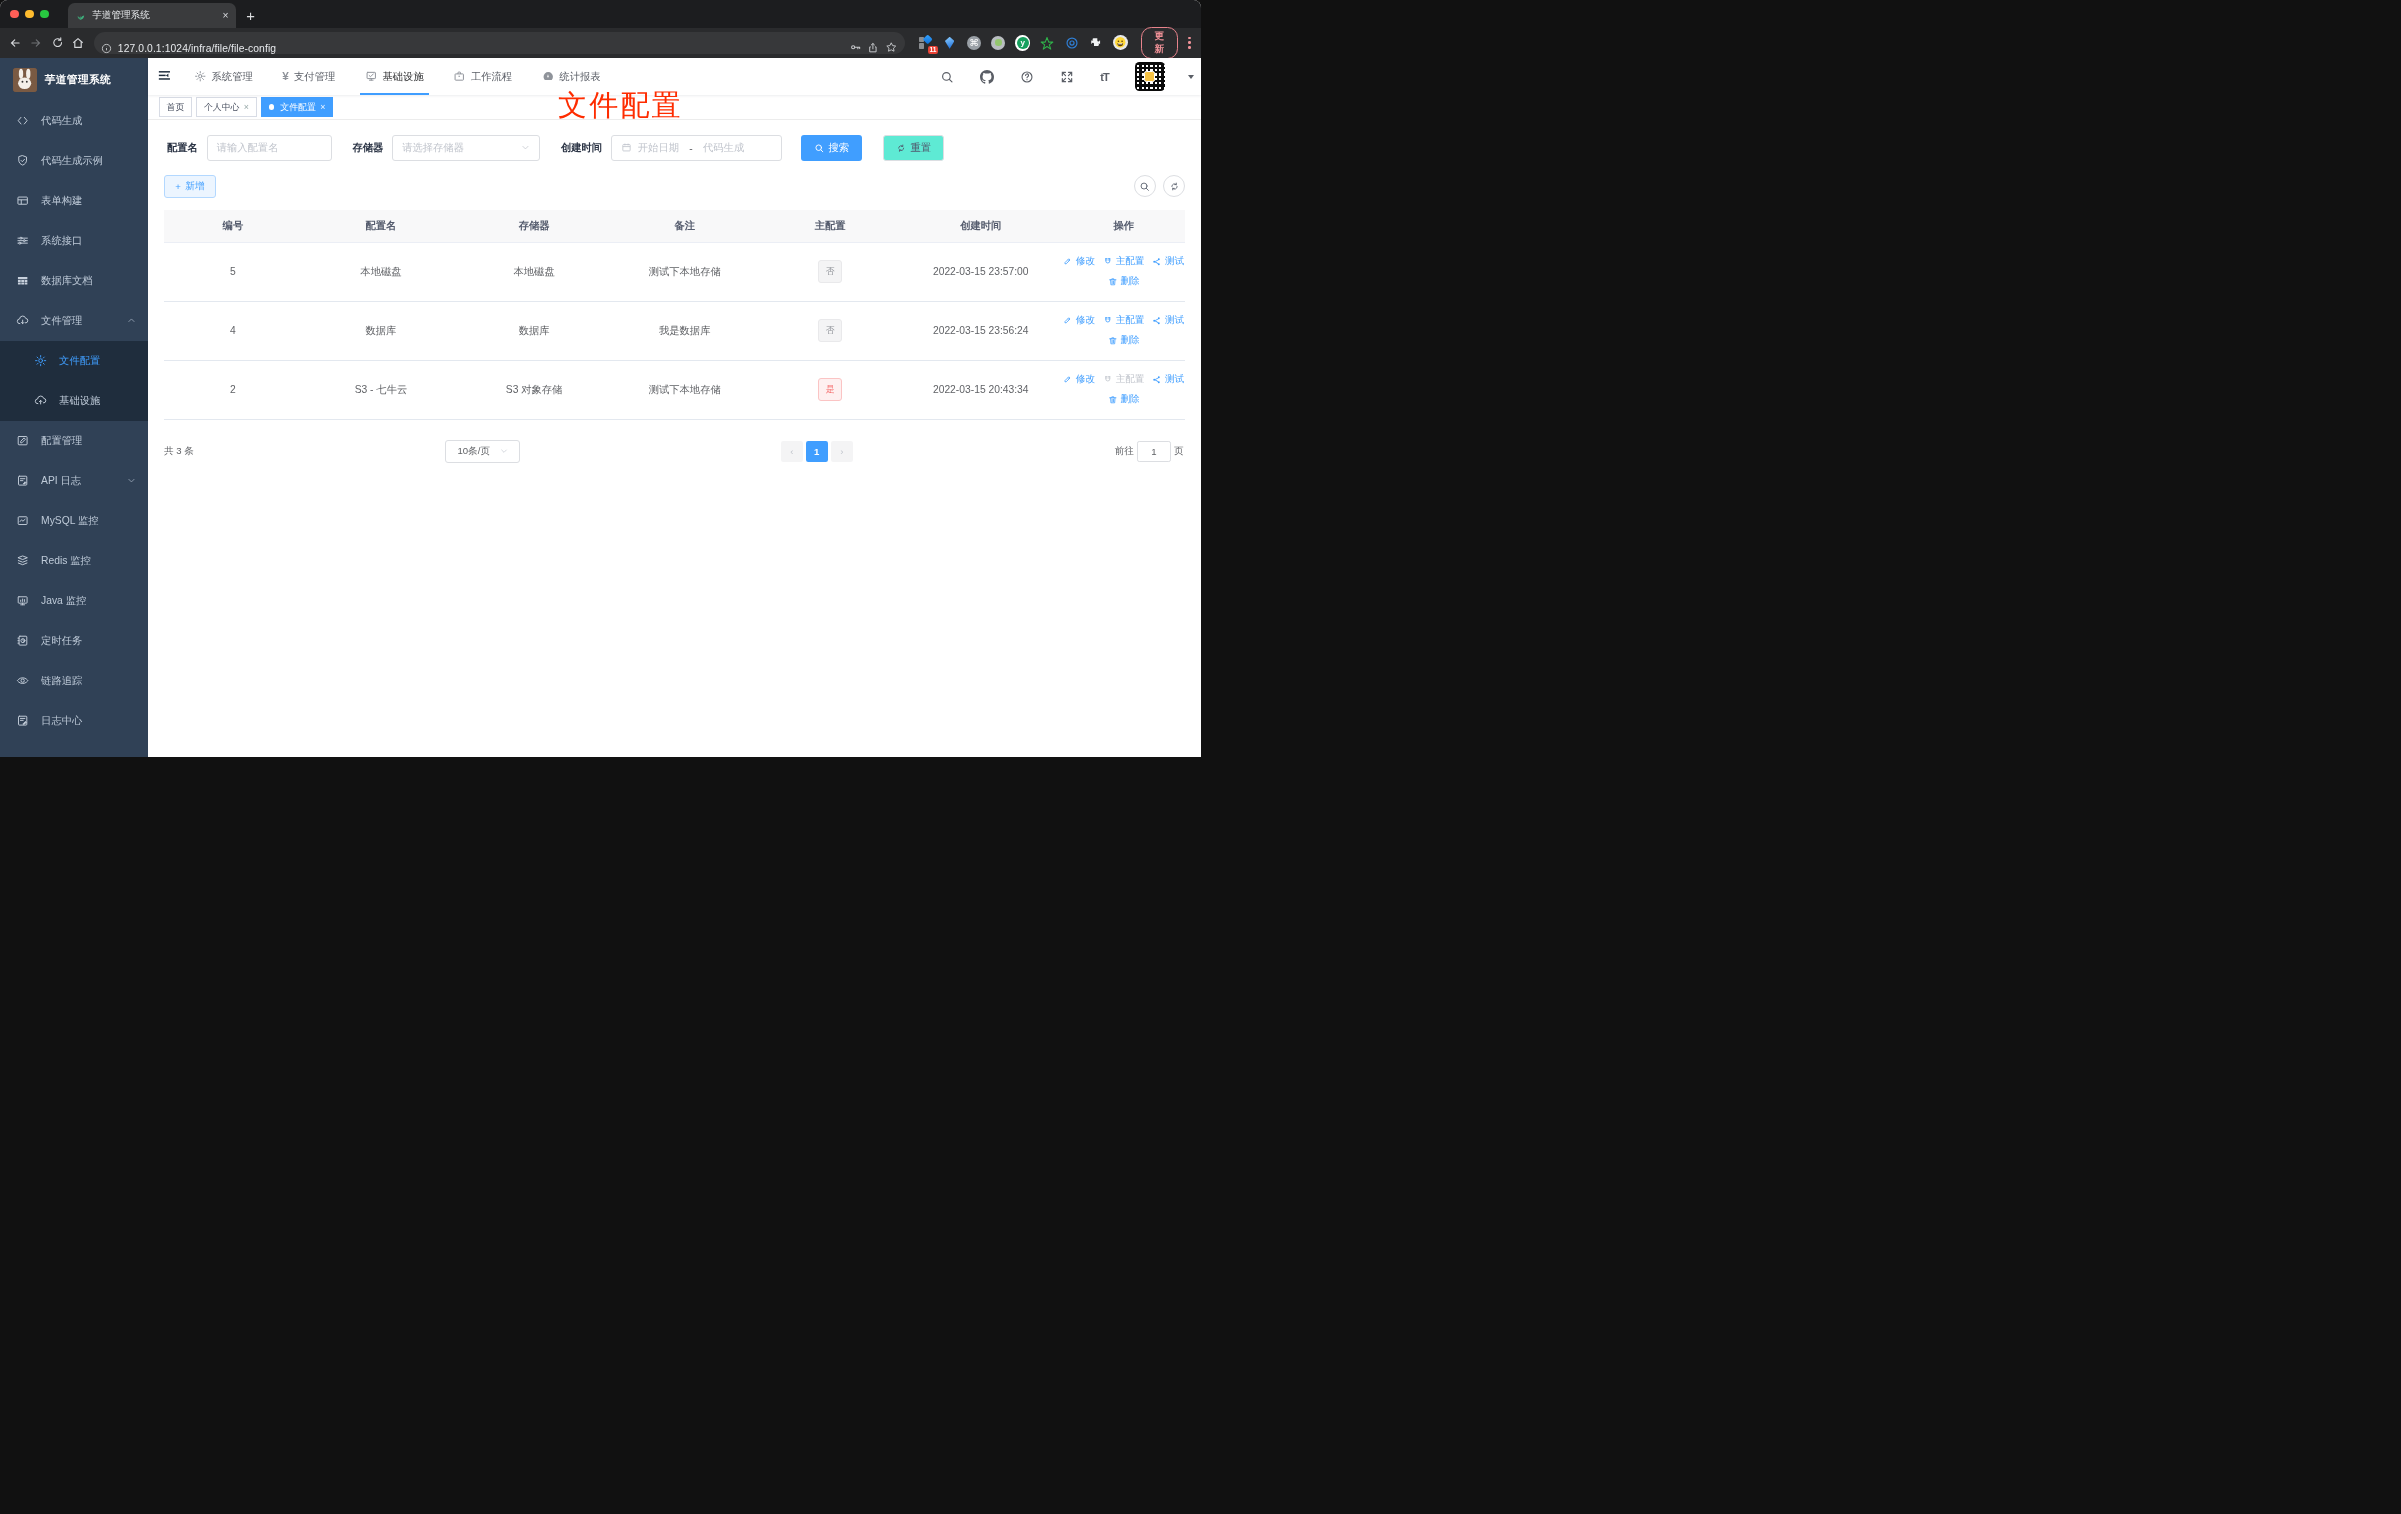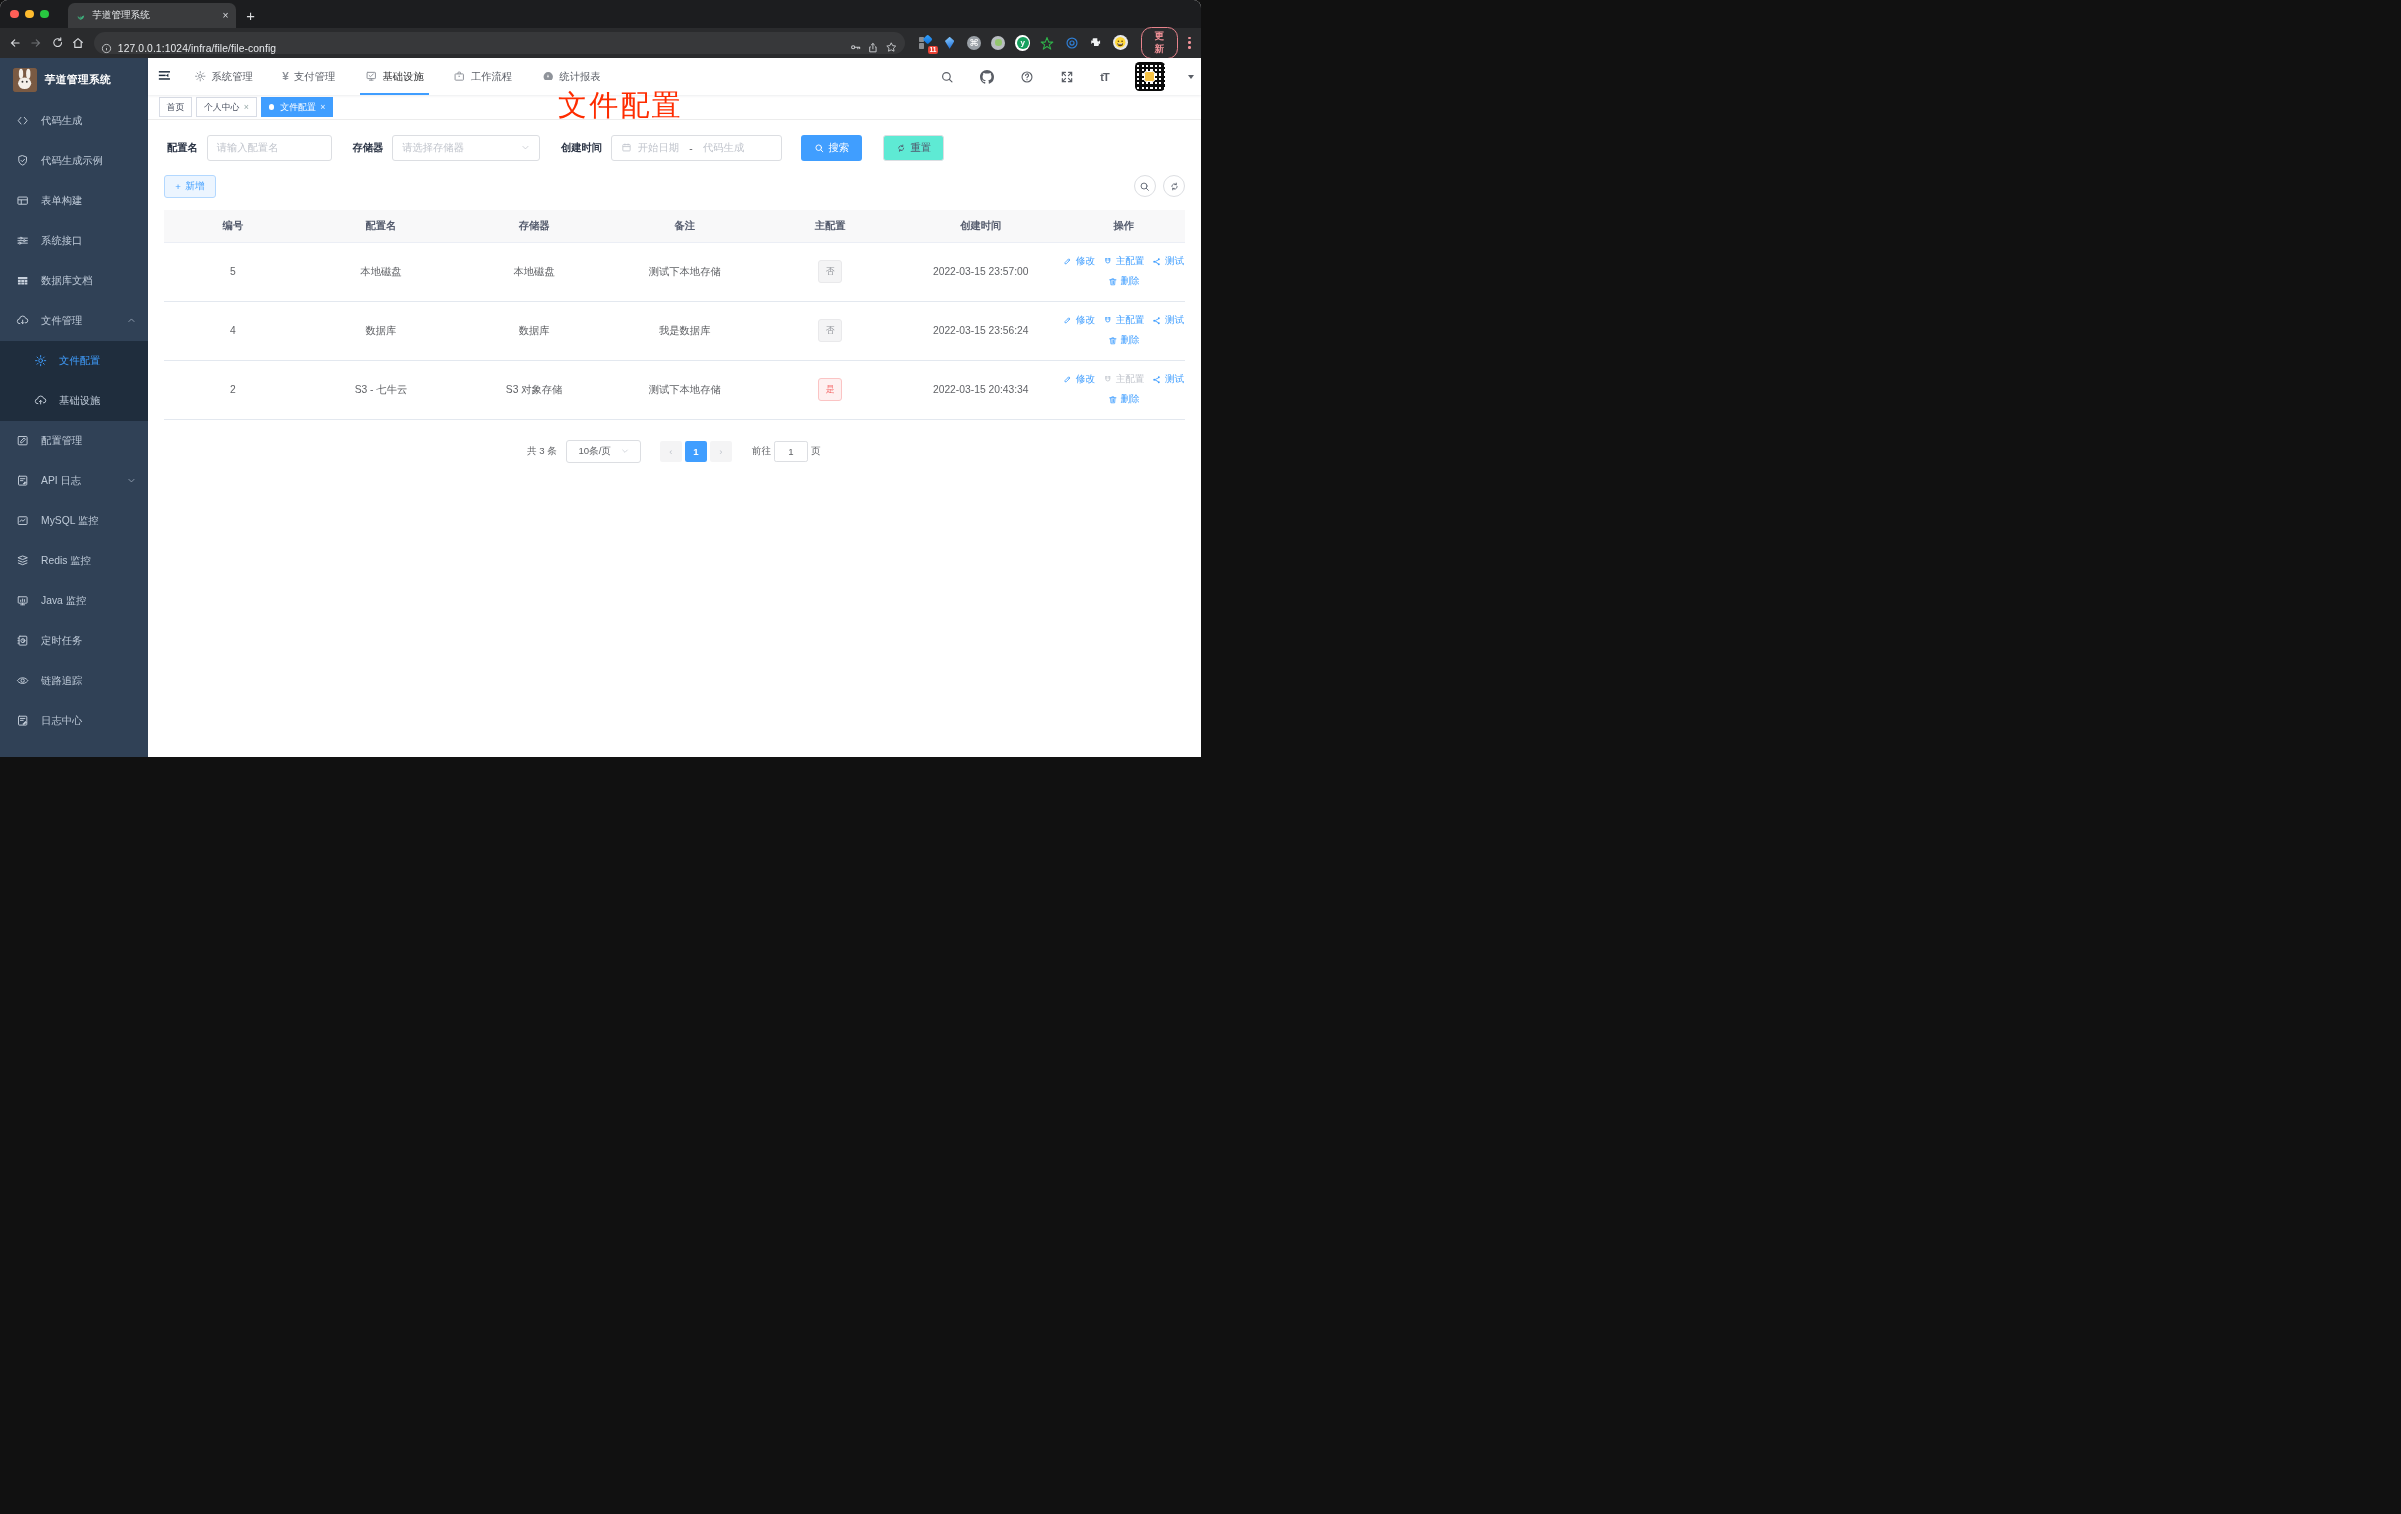--- a/index.html
+++ b/index.html
@@ -104,21 +104,21 @@
   tbody td{height:59px;text-align:center;font-size:10.3px;color:#606266;border-bottom:0.7px solid #e3e8ef;background:#fff}
   .tag{display:inline-block;font-size:8.9px;line-height:1;padding:5.9px 6.6px;border-radius:3px;border:0.7px solid}
   .tag.info{background:#f4f4f5;border-color:#e9e9eb;color:#909399}
   .tag.danger{background:#fef0f0;border-color:#fbc4c4;color:#f56c6c}
   .ops{display:flex;flex-direction:column;align-items:center;gap:7.4px}
   .opline{display:flex;gap:8px}
   .op{display:inline-flex;align-items:center;gap:3px;color:#409eff;font-size:9.6px;cursor:pointer;white-space:nowrap}
   .op .ic{width:9.6px;height:9.6px}
   .op.disabled{color:#c0c4cc;cursor:not-allowed}
 
-  .pager{display:flex;align-items:center;justify-content:center;gap:9.6px;margin-top:20.7px;font-size:9.6px;color:#606266;padding-right:1.5px}
+  .pager{display:flex;align-items:center;justify-content:space-between;gap:9.6px;margin-top:20.7px;font-size:9.6px;color:#606266;padding-right:1.5px}
   .psel{width:75px;height:23px;border:0.7px solid #dcdee2;border-radius:3px;display:flex;align-items:center;justify-content:center;gap:10.3px;color:#606266}
   .pbtn{min-width:22px;height:21.4px;border-radius:2.2px;background:#f4f4f5;display:flex;align-items:center;justify-content:center;color:#c0c4cc;font-size:9.6px;margin:0 1.5px}
   .pbtn.pg{background:#409eff;color:#fff;font-weight:700}
   .goto{width:34px;height:21.4px;border:0.7px solid #dcdee2;border-radius:2.2px;text-align:center;font-size:9.6px;color:#606266;margin:0 3px}
   .goto-wrap{margin-left:8.9px;display:flex;align-items:center}
 
   .annotation{position:absolute;left:558px;top:86px;font-size:29px;color:#fe2c00;font-weight:500;letter-spacing:2.2px;z-index:50;pointer-events:none}
 </style>
 </head>
 <body>

